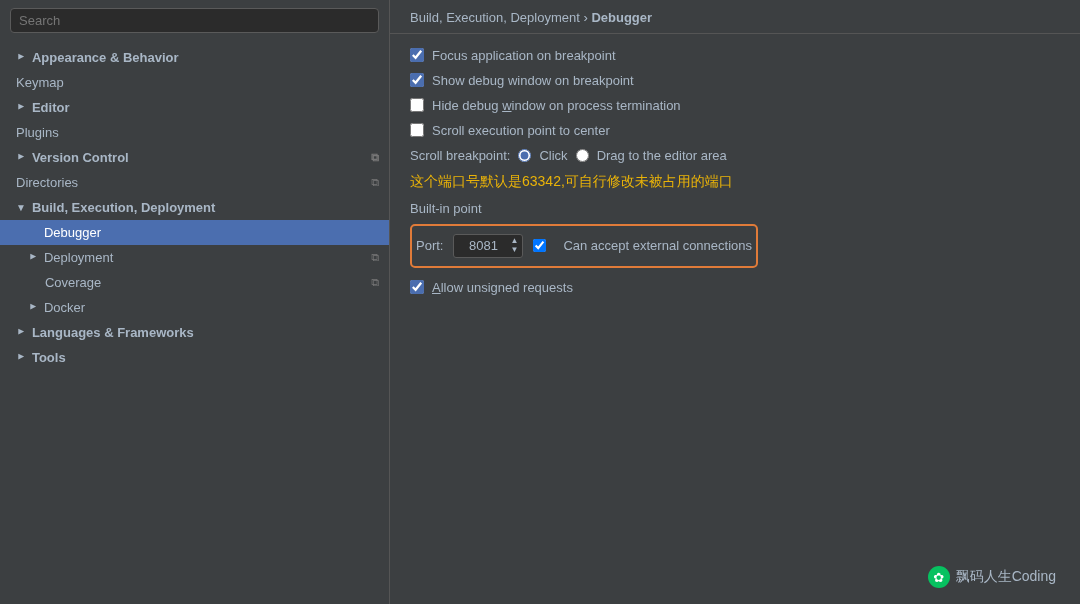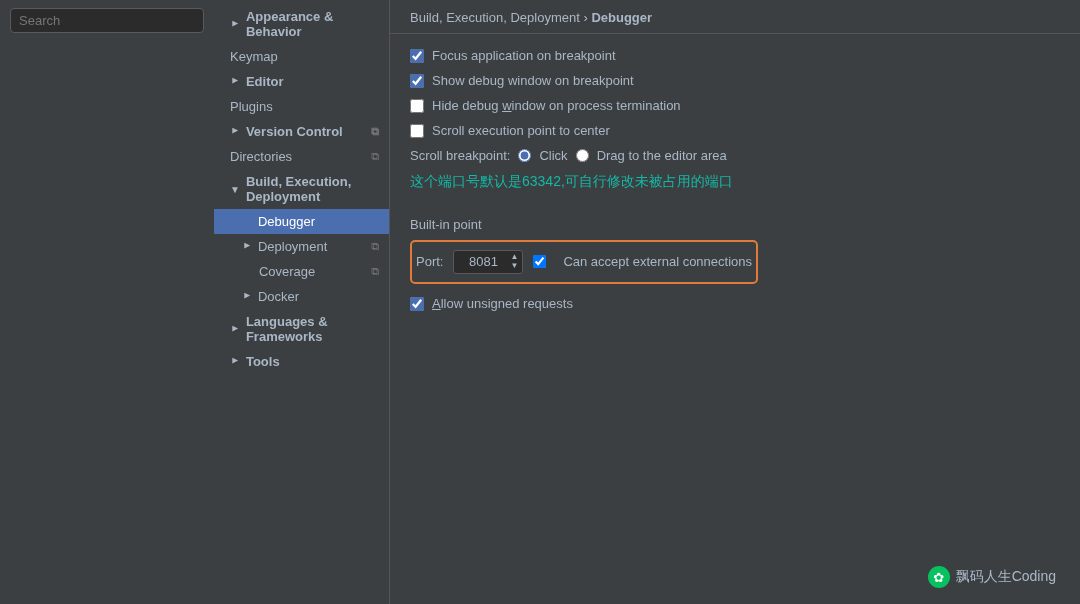--- a/index.html
+++ b/index.html
@@ -15,21 +15,21 @@
     .container {
       display: flex;
       flex: 1;
       height: 100%;
     }
     
     .sidebar {
       width: 390px;
       background: #3c3f41;
       display: flex;
-      flex-direction: row;
+      flex-direction: column;
       border-right: 1px solid #555;
       flex-shrink: 0;
     }
     .search-bar {
       padding: 8px 10px;
       background: #3c3f41;
     }
     .search-input {
       width: 100%;
       background: #2b2b2b;
@@ -94,21 +94,21 @@
       color: #a9b7c6;
       font-weight: bold;
     }
     .settings-area {
       padding: 14px 20px;
       flex: 1;
       overflow-y: auto;
     }
     .checkbox-row {
       display: flex;
-      align-items: flex-end;
+      align-items: flex-start;
       margin-bottom: 10px;
       gap: 8px;
       font-size: 13px;
       color: #a9b7c6;
     }
     .checkbox-row input[type="checkbox"] {
       width: 14px;
       height: 14px;
       accent-color: #4b6eaf;
     }
@@ -117,23 +117,23 @@
       align-items: center;
       margin-bottom: 10px;
       gap: 8px;
       font-size: 13px;
       color: #a9b7c6;
     }
     .radio-row input[type="radio"] {
       accent-color: #4b6eaf;
     }
     .annotation-text {
-      color: #14b8a6;
+      color: #eab308;
       font-size: 14px;
-      margin-bottom: 26px;
+      margin-bottom: 10px;
       margin-top: 2px;
     }
     .section-label {
       color: #a9b7c6;
       font-size: 13px;
       margin-bottom: 8px;
     }
     .port-row {
       display: flex;
       align-items: center;

